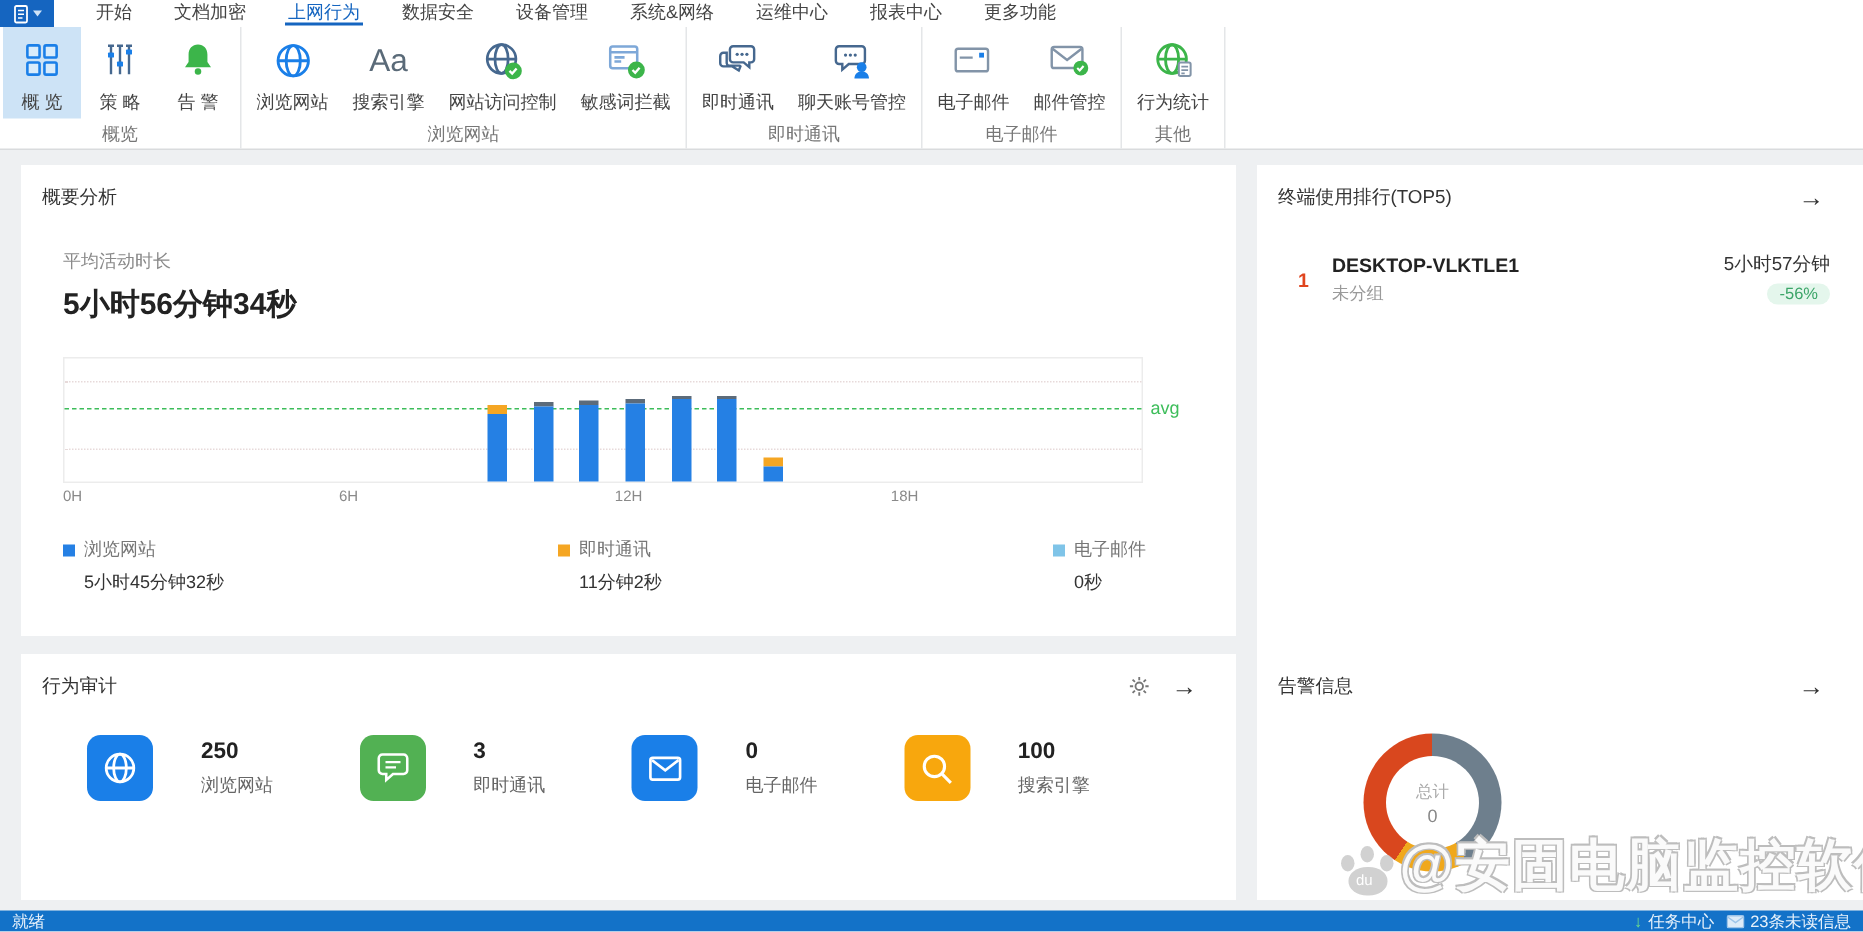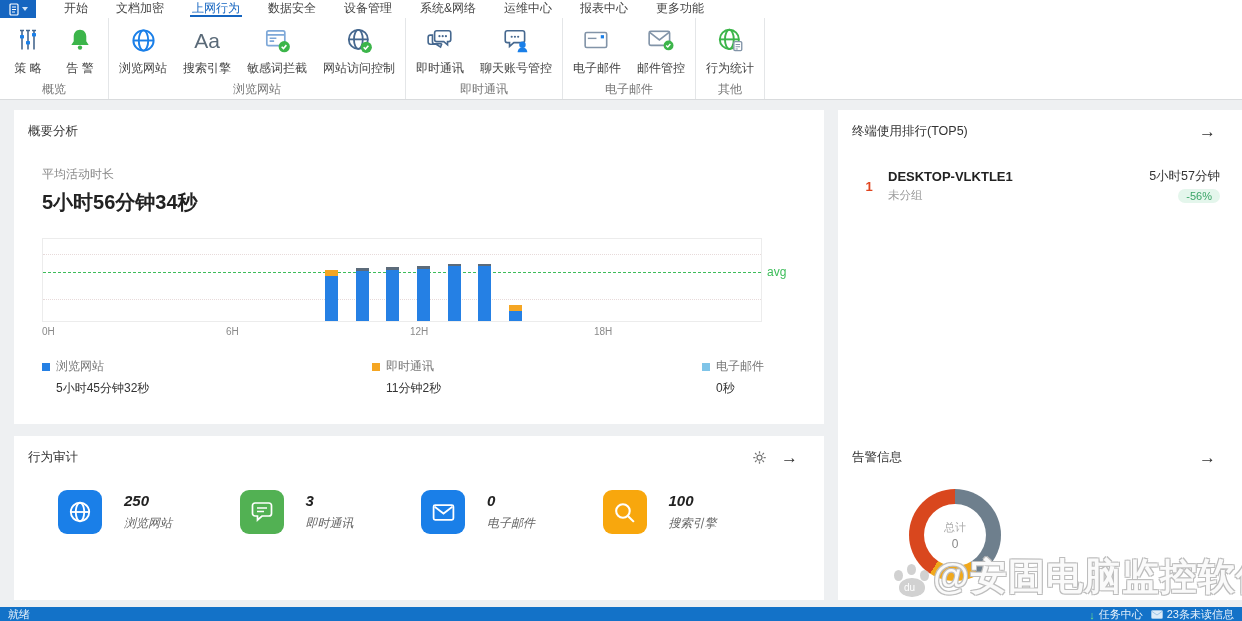--- a/index.html
+++ b/index.html
@@ -61,21 +61,21 @@
   .rank-num { width:26px; font-size:13px; font-weight:700; color:#e0451f; text-align:center; }
   .t5-main { flex:1; margin-left:6px; }
   .t5-name { font-size:13px; font-weight:700; color:#222; }
   .t5-group { font-size:11.5px; color:#9a9a9a; margin-top:4px; }
   .t5-right { text-align:right; }
   .t5-dur { font-size:12.5px; color:#333; }
   .t5-badge { display:inline-block; margin-top:4px; font-size:11px; color:#3ba568; background:#e4f6ec; border-radius:8px; padding:1px 8px; }
 
   
   .stat-grid { display:grid; grid-template-columns:repeat(4,1fr); padding:24px 40px 0 44px; }
-  .stat-card { display:flex; align-items:center; gap:22px; cursor:pointer;font-style:italic; }
+  .stat-card { display:flex; align-items:center; gap:32px; cursor:pointer; }
   .stat-icon { width:44px; height:44px; border-radius:9px; display:flex; align-items:center; justify-content:center; }
   .stat-value { font-size:15px; font-weight:700; color:#222; }
   .stat-label { font-size:12px; color:#666; margin-top:6px; }
 
   
   .donut { position:absolute; left:71px; top:53px; width:92px; height:92px; border-radius:50%; }
   .donut-hole { position:absolute; left:15px; top:15px; width:62px; height:62px; border-radius:50%; background:#fff; display:flex; flex-direction:column; align-items:center; justify-content:center; }
   .donut-label { font-size:11px; color:#aaa; }
   .donut-value { font-size:12px; color:#888; margin-top:2px; }
   .alert-legend { position:absolute; left:245px; top:56px; display:flex; flex-direction:column; gap:20px; }
@@ -123,20 +123,33 @@
       <span class="mi">系统&amp;网络</span>
       <span class="mi">运维中心</span>
       <span class="mi">报表中心</span>
       <span class="mi">更多功能</span>
     </div>
   </div>
 
   <div class="ribbon">
     <div class="rgroup">
       <div class="ritems">
+        <div class="ritem selected">
+          <span class="ricon">
+              <svg width="26" height="26" viewBox="0 0 24 24">
+                <g fill="#d9ecfb" stroke="#1a7fe8" stroke-width="1.6">
+                  <rect x="3" y="3" width="7.5" height="7.5" rx="1"></rect>
+                  <rect x="13.5" y="3" width="7.5" height="7.5" rx="1"></rect>
+                  <rect x="3" y="13.5" width="7.5" height="7.5" rx="1"></rect>
+                  <rect x="13.5" y="13.5" width="7.5" height="7.5" rx="1"></rect>
+                </g>
+              </svg>
+            </span>
+          <span class="rlabel">概 览</span>
+        </div>
         <div class="ritem">
           <span class="ricon">
               <svg width="24" height="26" viewBox="0 0 24 24">
                 <g stroke="#46688f" stroke-width="1.6">
                   <path d="M6 2.5v19M12 2.5v19M18 2.5v19"></path>
                   <path d="M4 2.5h4M10 2.5h4M16 2.5h4"></path>
                 </g>
                 <g fill="#1a7fe8">
                   <rect x="4" y="7" width="4" height="3.4" rx=".6"></rect>
                   <rect x="10" y="13" width="4" height="3.4" rx=".6"></rect>
@@ -175,43 +188,43 @@
         </div>
         <div class="ritem">
           <span class="ricon">
               <span class="aa-glyph">Aa</span>
             </span>
           <span class="rlabel">搜索引擎</span>
         </div>
         <div class="ritem">
           <span class="ricon">
               <svg width="27" height="27" viewBox="0 0 24 24">
-                <g fill="none" stroke="#7ea8d8" stroke-width="1.5">
-                  <rect x="2.5" y="3.5" width="16" height="13" rx="1.5"></rect>
-                  <path d="M2.5 7h16M5 10h6M5 12.5h4"></path>
-                </g>
-                <circle cx="18" cy="17.5" r="5" fill="#3cb54a"></circle>
-                <path d="M15.7 17.5l1.6 1.6 2.6-3" stroke="#fff" stroke-width="1.4" fill="none"></path>
-              </svg>
-            </span>
-          <span class="rlabel">敏感词拦截</span>
-        </div>
-        <div class="ritem">
-          <span class="ricon">
-              <svg width="27" height="27" viewBox="0 0 24 24">
                 <g fill="none" stroke="#46688f" stroke-width="1.6">
                   <circle cx="11" cy="11" r="8.5"></circle>
                   <ellipse cx="11" cy="11" rx="3.9" ry="8.5"></ellipse>
                   <path d="M2.5 11h17"></path>
                 </g>
                 <circle cx="18" cy="18" r="5" fill="#3cb54a"></circle>
                 <path d="M15.7 18l1.6 1.6 2.6-3" stroke="#fff" stroke-width="1.4" fill="none"></path>
               </svg>
             </span>
           <span class="rlabel">网站访问控制</span>
+        </div>
+        <div class="ritem">
+          <span class="ricon">
+              <svg width="27" height="27" viewBox="0 0 24 24">
+                <g fill="none" stroke="#7ea8d8" stroke-width="1.5">
+                  <rect x="2.5" y="3.5" width="16" height="13" rx="1.5"></rect>
+                  <path d="M2.5 7h16M5 10h6M5 12.5h4"></path>
+                </g>
+                <circle cx="18" cy="17.5" r="5" fill="#3cb54a"></circle>
+                <path d="M15.7 17.5l1.6 1.6 2.6-3" stroke="#fff" stroke-width="1.4" fill="none"></path>
+              </svg>
+            </span>
+          <span class="rlabel">敏感词拦截</span>
         </div>
       </div>
       <div class="rgroup-label">浏览网站</div>
     </div>
 
     <div class="rgroup">
       <div class="ritems">
         <div class="ritem">
           <span class="ricon">
               <svg width="28" height="27" viewBox="0 0 26 24">

